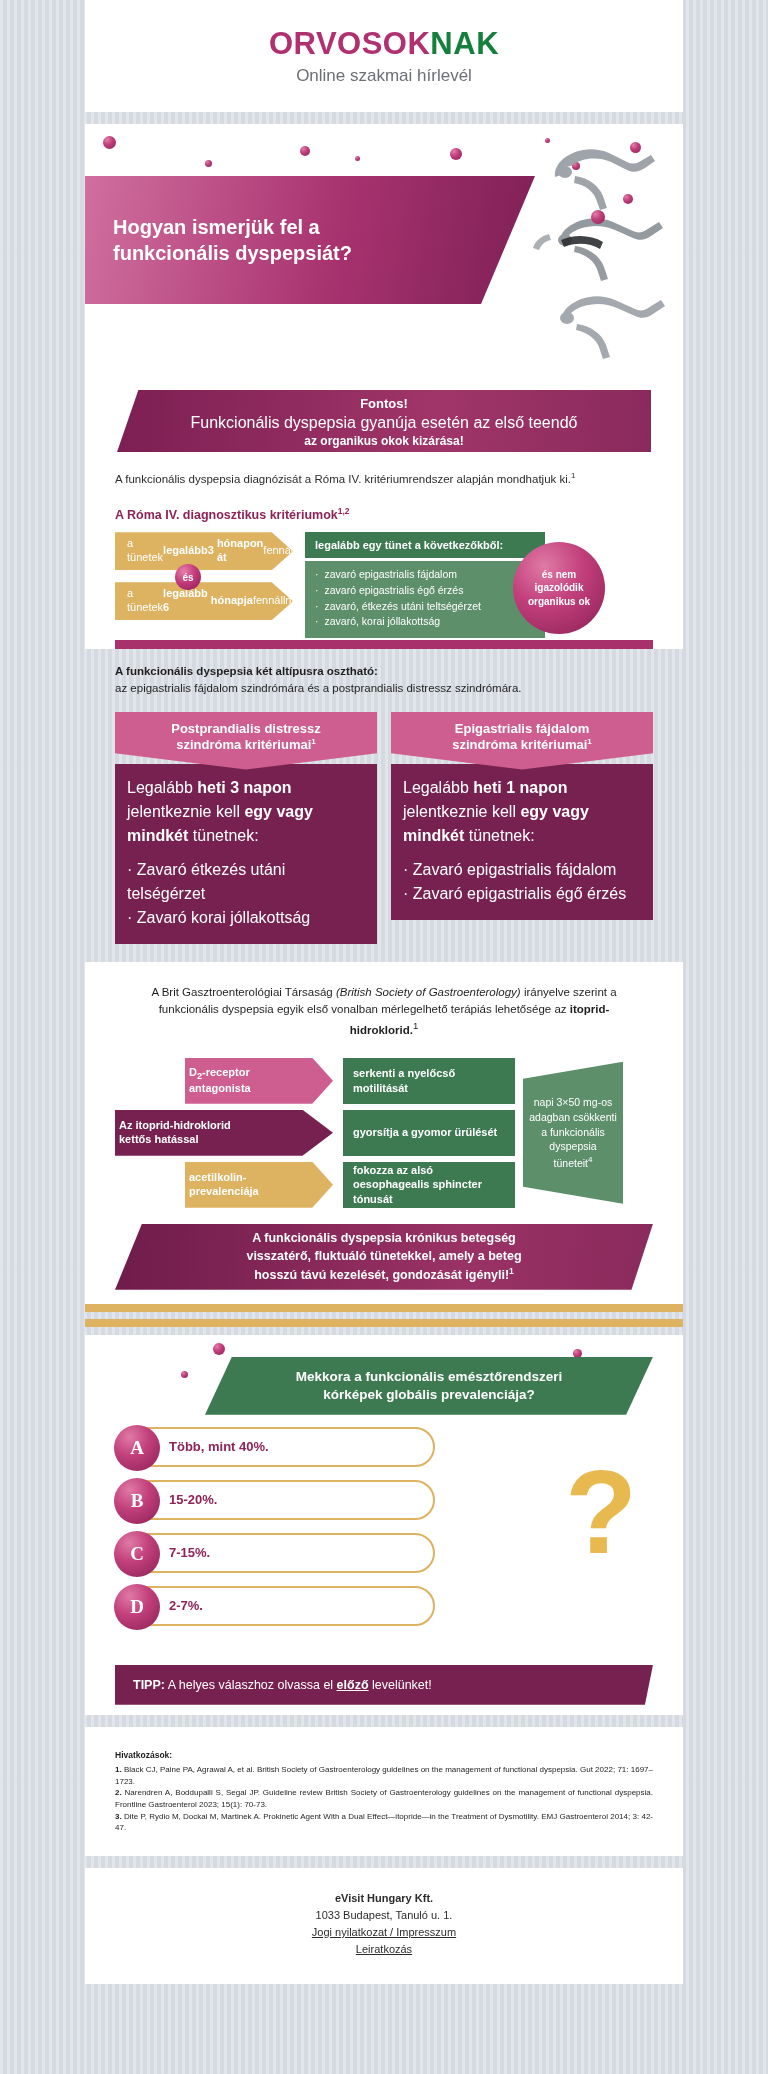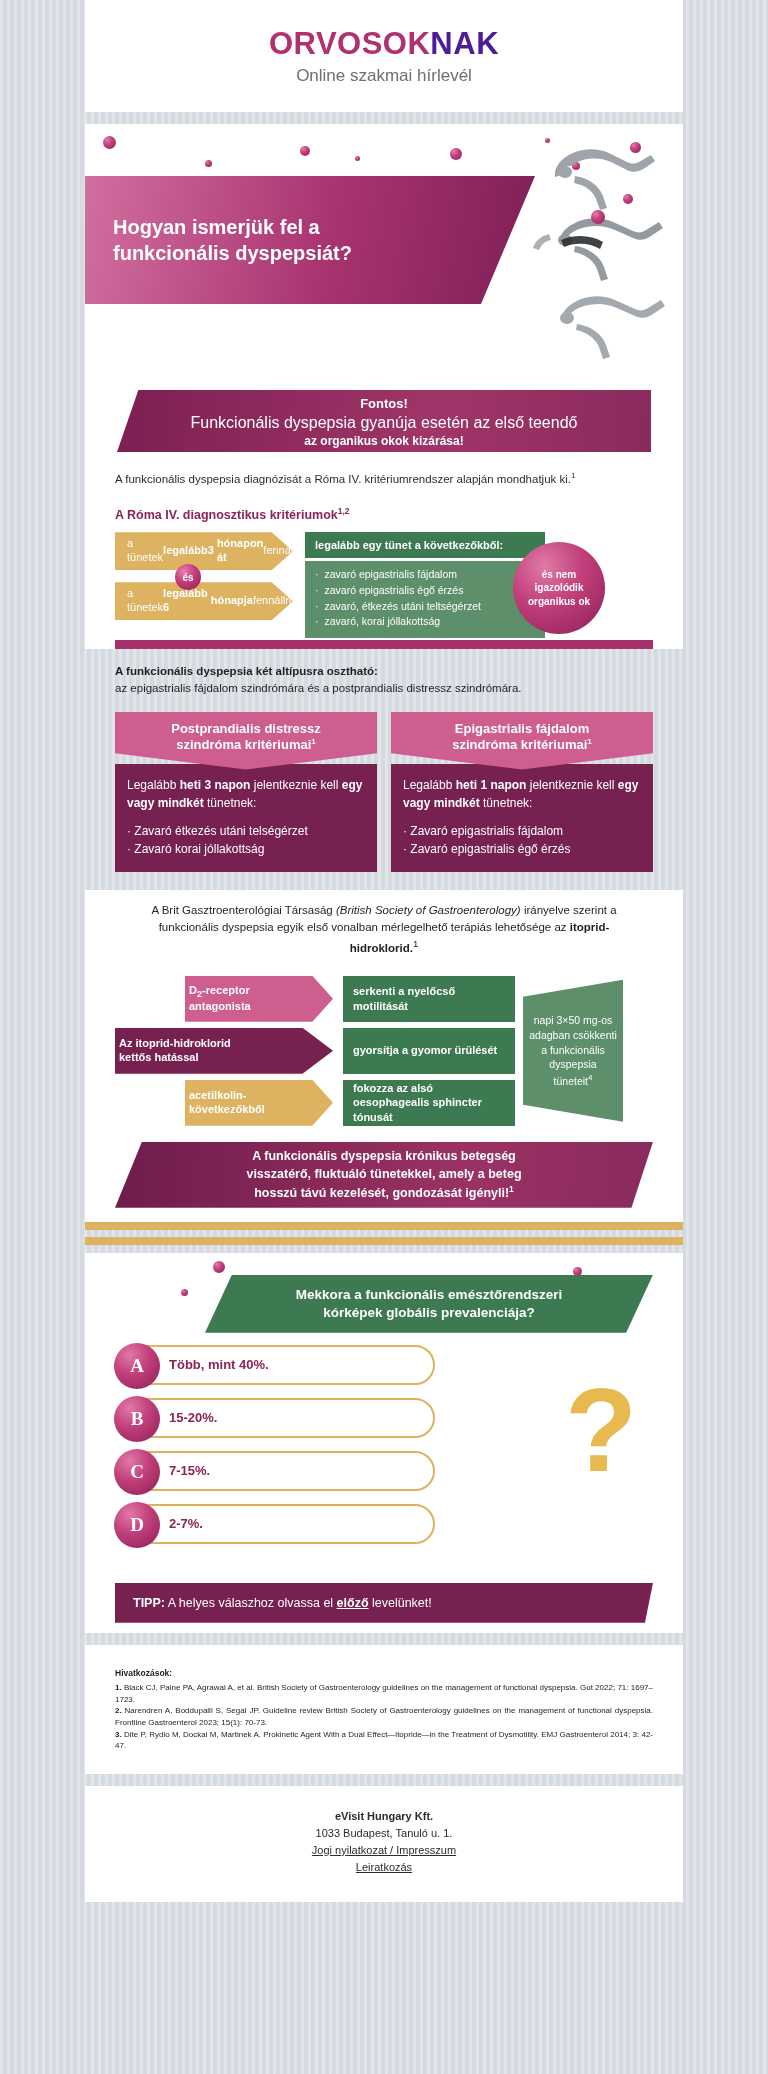--- a/index.html
+++ b/index.html
@@ -22,21 +22,21 @@
 
   
   .card { background: #ffffff; position: relative; }
   .card-wrap { width: 598px; margin: 0 auto; }
 
   
   .masthead { height: 112px; display: flex; flex-direction: column;
     align-items: center; justify-content: center; }
   .logo { font-size: 31px; font-weight: bold; letter-spacing: .5px; }
   .logo .a { color: #b03070; }
-  .logo .b { color: #4c1d95; }
+  .logo .b { color: #15803d; }
   .tagline { font-size: 17px; color: #6c6f74; margin-top: 4px; }
 
   
   .hero { height: 250px; overflow: hidden; }
   .sphere { position: absolute; border-radius: 50%;
     background: radial-gradient(circle at 32% 28%, #e47ea8 0%, #c0407c 40%, #8d1f55 100%); }
   .hero-band {
     position: absolute; left: 0; top: 52px; width: 450px; height: 128px;
     background: linear-gradient(100deg, #d16f9f 0%, #a8336f 55%, #7e2055 100%);
     clip-path: polygon(0 0, 100% 0, 88% 100%, 0 100%);
@@ -106,29 +106,29 @@
   
   .sub-intro { font-size: 11.5px; color: #1f1f1f; line-height: 1.5;
     padding: 14px 30px 14px 30px; }
   .sub-intro b { font-weight: bold; }
   .subcols { display: flex; gap: 14px; padding: 0 30px 18px 30px; }
   .subcol { flex: 1; }
   .subcol-head { background: #cf5e90; color: #fff; font-size: 13px;
     font-weight: bold; text-align: center; line-height: 1.25;
     padding: 9px 8px 16px 8px;
     clip-path: polygon(0 0, 100% 0, 100% 72%, 50% 100%, 0 72%); }
-  .subcol-body { background: #772150; color: #fff; font-size: 12px;
+  .subcol-body { background: #772150; color: #fff; font-size: 16px;
     line-height: 1.5; padding: 12px 12px 14px 12px; margin-top: -6px; }
   .subcol-body .lst { margin-top: 10px; }
   .subcol-body .lst div::before { content: "· "; }
   .subcol-head sup { font-size: 8px; }
 
   
   .mech-intro { font-size: 11.5px; color: #1f1f1f; line-height: 1.55;
-    text-align: center; padding: 12px 46px 18px 46px; }
+    text-align: center; padding: 22px 46px 18px 46px; }
   .mech-intro i { font-style: italic; }
   .mech { position: relative; height: 150px; margin: 0 30px; }
   .tagchev {
     position: absolute; color: #fff; font-size: 11px; font-weight: bold;
     line-height: 1.25; display: flex; align-items: center;
     clip-path: polygon(0 0, 86% 0, 100% 50%, 86% 100%, 0 100%);
     padding-left: 4px;
   }
   .tc-pink { left: 70px; top: 0; width: 148px; height: 46px; background: #cf5e90; }
   .tc-dark { left: 0; top: 52px; width: 218px; height: 46px; background: #772150; }
@@ -373,21 +373,21 @@
         </div>
         <div class="tagchev tc-dark">
           <div>
             <div>Az itoprid-hidroklorid</div>
             <div>kettős hatással</div>
           </div>
         </div>
         <div class="tagchev tc-gold">
           <div>
             <div>acetilkolin-</div>
-            <div>következőkből</div>
+            <div>prevalenciája</div>
           </div>
         </div>
         <div class="gbox gb1">serkenti a nyelőcső motilitását</div>
         <div class="gbox gb2">gyorsítja a gyomor ürülését</div>
         <div class="gbox gb3">fokozza az alsó oesophagealis sphincter tónusát</div>
         <div class="mech-right">
           <div><span>napi 3×50 mg-os adagban csökkenti a funkcionális dyspepsia tüneteit</span><sup>4</sup></div>
         </div>
       </div>
 

